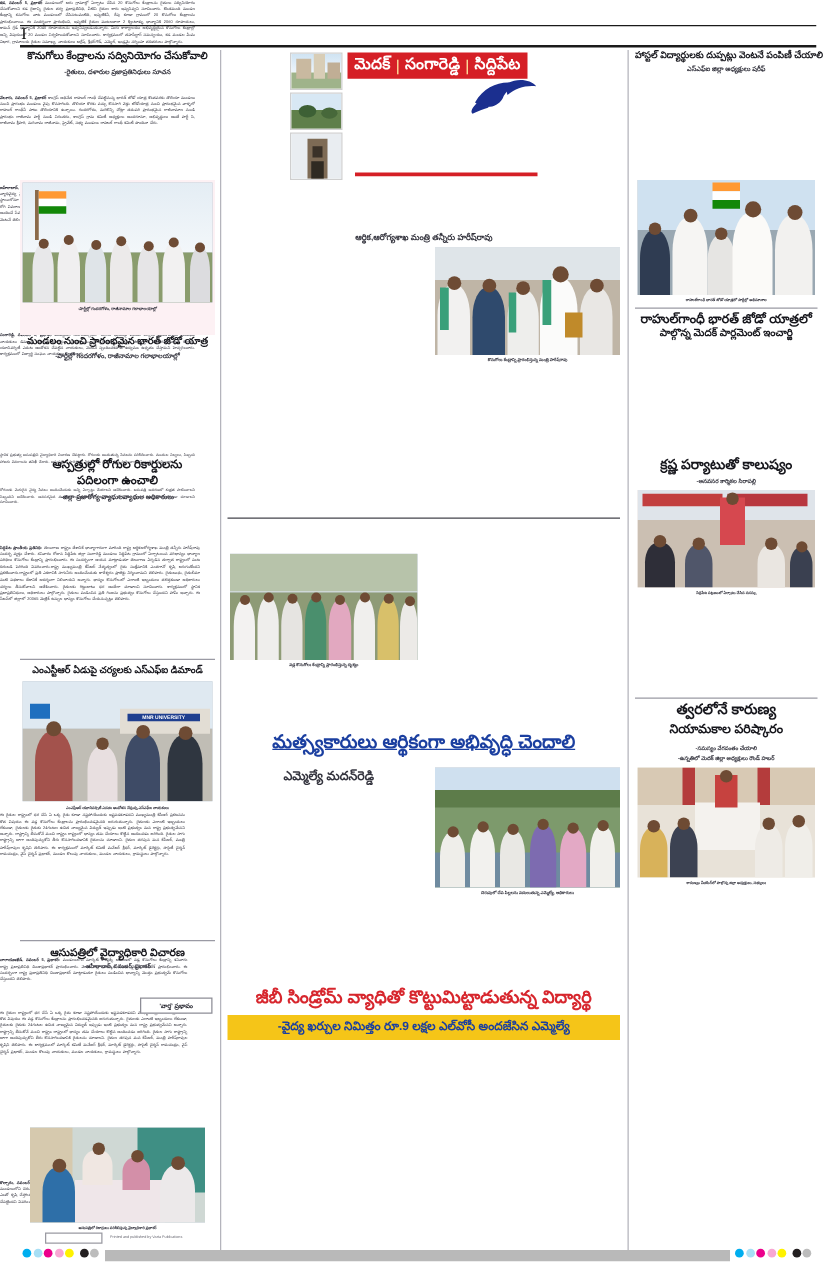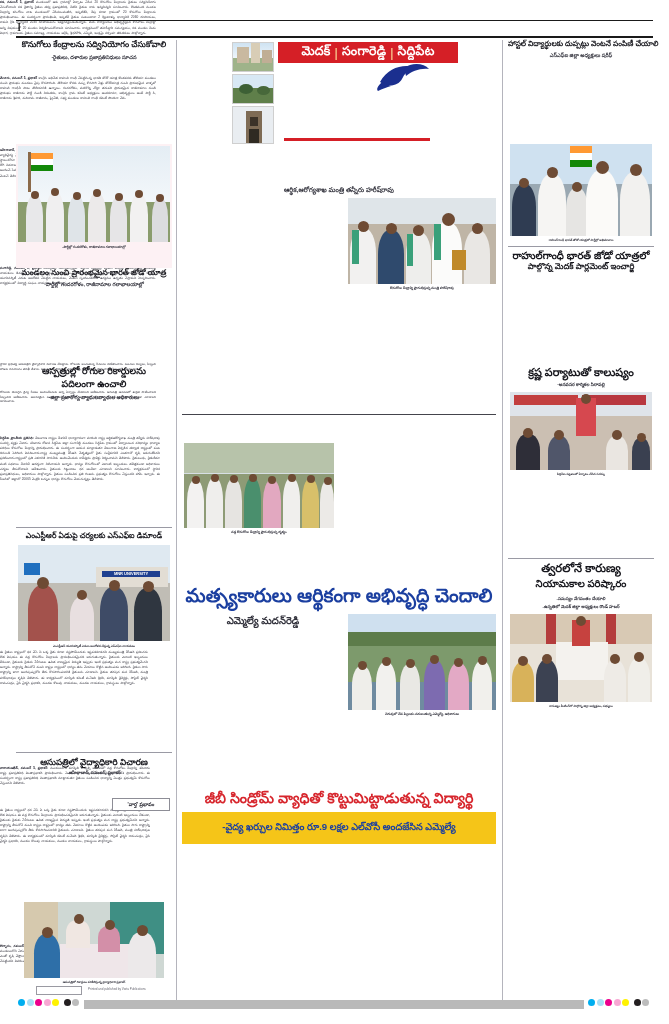--- a/index.html
+++ b/index.html
@@ -218,21 +218,21 @@
       <div class="bld" style="left:6px; top:9px; width:14px; height:10px; background:#3d6035; border-radius:50%;"></div>
       <div class="bld" style="left:24px; top:11px; width:13px; height:9px; background:#47683a; border-radius:50%;"></div>
     </div>
     <div class="mh-thumb" style="left:0px; top:66px; width:42px; height:38px;">
       <div class="sky" style="background:#e9edf1; height:100%;"></div>
       <div class="bld" style="left:13px; top:4px; width:16px; height:32px; background:#7e6b55;"></div>
       <div class="bld" style="left:17px; top:10px; width:8px; height:9px; background:#3b3228;"></div>
       <div class="bld" style="left:16px; top:22px; width:10px; height:14px; background:#2f2a22;"></div>
     </div>
 
-    <div class="mh-red" style="left:46px; top:2px; width:180px; height:21px;">
+    <div class="mh-red" style="left:46px; top:2px; width:144px; height:21px;">
       <span>మెదక్</span>
       <span class="sep">|</span>
       <span>సంగారెడ్డి</span>
       <span class="sep">|</span>
       <span>సిద్దిపేట</span>
     </div>
 
     <svg class="dove" style="left:142px; top:22px;" width="56" height="30" viewBox="0 0 56 30">
       <path d="M6 20 C14 6, 28 2, 40 5 C34 8, 30 12, 28 17 C24 24, 14 26, 6 20 Z" fill="#1b2f8f"></path>
       <path d="M30 6 C38 0, 50 1, 55 7 C46 6, 38 9, 32 14 Z" fill="#1b2f8f"></path>
@@ -374,21 +374,21 @@
     <div class="head" style="left:104px; bottom:46px; width:8px; height:8px;"></div>
     <div class="ppl" style="left:118px; width:17px; height:49px; background:#d8c06a;"></div>
     <div class="head" style="left:123px; bottom:45px; width:8px; height:8px;"></div>
     <div class="ppl" style="left:136px; width:14px; height:47px; background:#eceae7;"></div>
     <div class="head" style="left:140px; bottom:43px; width:8px; height:8px;"></div>
   </div>
   <div class="caption" style="left:184px; top:530px; width:150px;">వడ్ల కొనుగోలు కేంద్రాన్ని ప్రారంభిస్తున్న దృశ్యం</div>
   <div class="body-text" style="left:184px; top:538px; width:150px; height:42px;"><span class="lead">నారాయణఖేడ్, నవంబర్ 5, ప్రభాకర్:</span> <span>మండలంలోని మార్కెట్ కాంప్లెక్స్ ఆవరణలో వడ్ల కొనుగోలు కేంద్రాన్ని శనివారం రాష్ట్ర ప్రజాప్రతినిధి చింతాప్రభాకర్ ప్రారంభించారు. మెదక్ జిల్లా మార్కెట్ కమిటీ చైర్మన్ వెంకటేశ్ ప్రారంభించారు. ఈ సందర్భంగా రాష్ట్ర ప్రజాప్రతినిధి చింతాప్రభాకర్ మాట్లాడుతూ రైతులు పండించిన ధాన్యాన్ని మొత్తం ప్రభుత్వమే కొనుగోలు చేస్తుందని తెలిపారు.</span></div>
   <div class="body-text" style="left:346px; top:443px; width:150px; height:136px;">ఈ రైతుల రాష్ట్రంలో ధర చేసే ఏ ఒక్క రైతు కూడా నష్టపోయేందుకు ఇష్టపడకూడదని ముఖ్యమంత్రి కేసీఆర్ ప్రకటనను కొత విషయం ఈ వడ్ల కొనుగోలు కేంద్రాలను ప్రారంభించడమైనది జరుగుతున్నారు. రైతులకు ఎలాంటి ఇబ్బందులు లేకుండా, రైతులకు రైతుకు 24గంటల ఉచిత నాణ్యమైన విద్యుత్ ఇప్పుడు ఇంటి ప్రభుత్వం మన రాష్ట్ర ప్రభుత్వమేనని అన్నారు. రాష్ట్రాన్ని తీసుకోనే మంచి రాష్ట్రం రాష్ట్రంలో ధాన్యం తమ చేయాలు కొట్టిన అందించడం జరిగింది. రైతుల సాగు రాష్ట్రాన్ని బాగా అందిపుచ్చుకోని తీరు కొనసాగించడానికి రైతులను చూడాలని. రైతుల తరపున మన కేసీఆర్, మంత్రి హరీష్‌రావుల కృషిని తెలిపారు. ఈ కార్యక్రమంలో మార్కెట్ కమిటీ మనేజర్ శ్రీధర్, మార్కెట్ డైరెక్టర్లు, సొసైటీ చైర్మన్ రామచంద్రం, వైస్ చైర్మన్ ప్రభాకర్, మండల కొలువు నాయకులు, మండల నాయకులు, గ్రామస్థులు పాల్గొన్నారు.</div>
 
-  <div class="hl blue" style="left:182px; top:585px; width:314px; font-size:19px;">మత్స్యకారులు ఆర్థికంగా అభివృద్ధి చెందాలి</div>
+  <div class="hl blue" style="left:182px; top:585px; width:314px; font-size:15px;text-decoration:underline;">మత్స్యకారులు ఆర్థికంగా అభివృద్ధి చెందాలి</div>
   <div class="subhl" style="left:184px; top:615px; width:158px; font-size:10px;">ఎమ్మెల్యే మదన్‌రెడ్డి</div>
   <div class="body-text" style="left:184px; top:632px; width:158px; height:150px;"><span class="lead">కొల్చారం, నవంబర్ 5, ప్రభాకర్:</span> <span>మత్స్యకారులు ఆర్థికంగా, సామాజికంగా అభివృద్ధి చెందాలని ఎమ్మెల్యే మదన్‌రెడ్డి అన్నారు. మండలంలోని చెరువులో చేపపిల్లలను వదిలిపెట్టే కార్యక్రమంలో ఆయన పాల్గొన్నారు. రాష్ట్ర ప్రభుత్వం మత్స్యకారుల సంక్షేమానికి ఎంతో కృషి చేస్తోందని తెలిపారు. ఉచితంగా చేపపిల్లలను పంపిణీ చేస్తూ వారి జీవన ప్రమాణాలు మెరుగుపరిచేందుకు చర్యలు చేపట్టిందని వివరించారు. కార్యక్రమంలో మత్స్య సహకార సంఘం ప్రతినిధులు, స్థానిక ప్రజాప్రతినిధులు పాల్గొన్నారు.</span></div>
 
   <div class="photo" style="left:348px; top:614px; width:148px; height:96px;">
     <div class="sky" style="height:30%; background:#cfe0ef;"></div>
     <div class="grnd" style="height:70%; background:#7d9a6c;"></div>
     <div style="position:absolute; left:0; bottom:0; width:148px; height:28px; background:#6f8ba0;"></div>
     <div style="position:absolute; left:0; top:18px; width:148px; height:14px; background:#5d7c4a;"></div>
     <div class="ppl" style="left:4px;   width:20px; height:44px; background:#efeeea;"></div>
     <div class="head" style="left:10px; bottom:40px; width:9px; height:9px;"></div>
@@ -399,21 +399,21 @@
     <div class="ppl" style="left:76px;  width:21px; height:50px; background:#7d6bb0;"></div>
     <div class="head" style="left:82px; bottom:46px; width:9px; height:9px;"></div>
     <div class="ppl" style="left:100px; width:21px; height:47px; background:#e3a9c5;"></div>
     <div class="head" style="left:106px; bottom:43px; width:9px; height:9px;"></div>
     <div class="ppl" style="left:124px; width:20px; height:49px; background:#f1f0ec;"></div>
     <div class="head" style="left:130px; bottom:45px; width:9px; height:9px;"></div>
   </div>
   <div class="caption" style="left:348px; top:712px; width:148px; white-space:normal; line-height:1.5;">చెరువులో చేప పిల్లలను వదులుతున్న ఎమ్మెల్యే, అధికారులు</div>
 
   <div class="hl red" style="left:182px; top:790px; width:314px; font-size:14.2px;">జీబీ సిండ్రోమ్ వ్యాధితో కొట్టుమిట్టాడుతున్న విద్యార్థి</div>
-  <div class="yellow-band" style="left:182px; top:812px; width:314px; height:32px;">-వైద్య ఖర్చుల నిమిత్తం రూ.9 లక్షల ఎల్‌వోసీ అందజేసిన ఎమ్మెల్యే</div>
+  <div class="yellow-band" style="left:182px; top:812px; width:314px; height:20px;">-వైద్య ఖర్చుల నిమిత్తం రూ.9 లక్షల ఎల్‌వోసీ అందజేసిన ఎమ్మెల్యే</div>
 
   <div class="hl black" style="left:508px; top:40px; width:146px; font-size:7.4px;">హాస్టల్ విద్యార్థులకు దుప్పట్లు వెంటనే పంపిణీ చేయాలి</div>
   <div class="subhl" style="left:508px; top:52px; width:146px;">ఎస్ఎఫ్ఐ జిల్లా అధ్యక్షులు షరీఫ్</div>
 
   <div class="photo" style="left:510px; top:144px; width:142px; height:92px;">
     <div class="sky" style="height:44%; background:#cfe1f0;"></div>
     <div class="grnd" style="height:56%; background:#9aa8b2;"></div>
     <div style="position:absolute; left:60px; top:2px; width:22px; height:7px; background:#ff9933;"></div>
     <div style="position:absolute; left:60px; top:9px; width:22px; height:7px; background:#ffffff;"></div>
     <div style="position:absolute; left:60px; top:16px; width:22px; height:7px; background:#138808;"></div>

